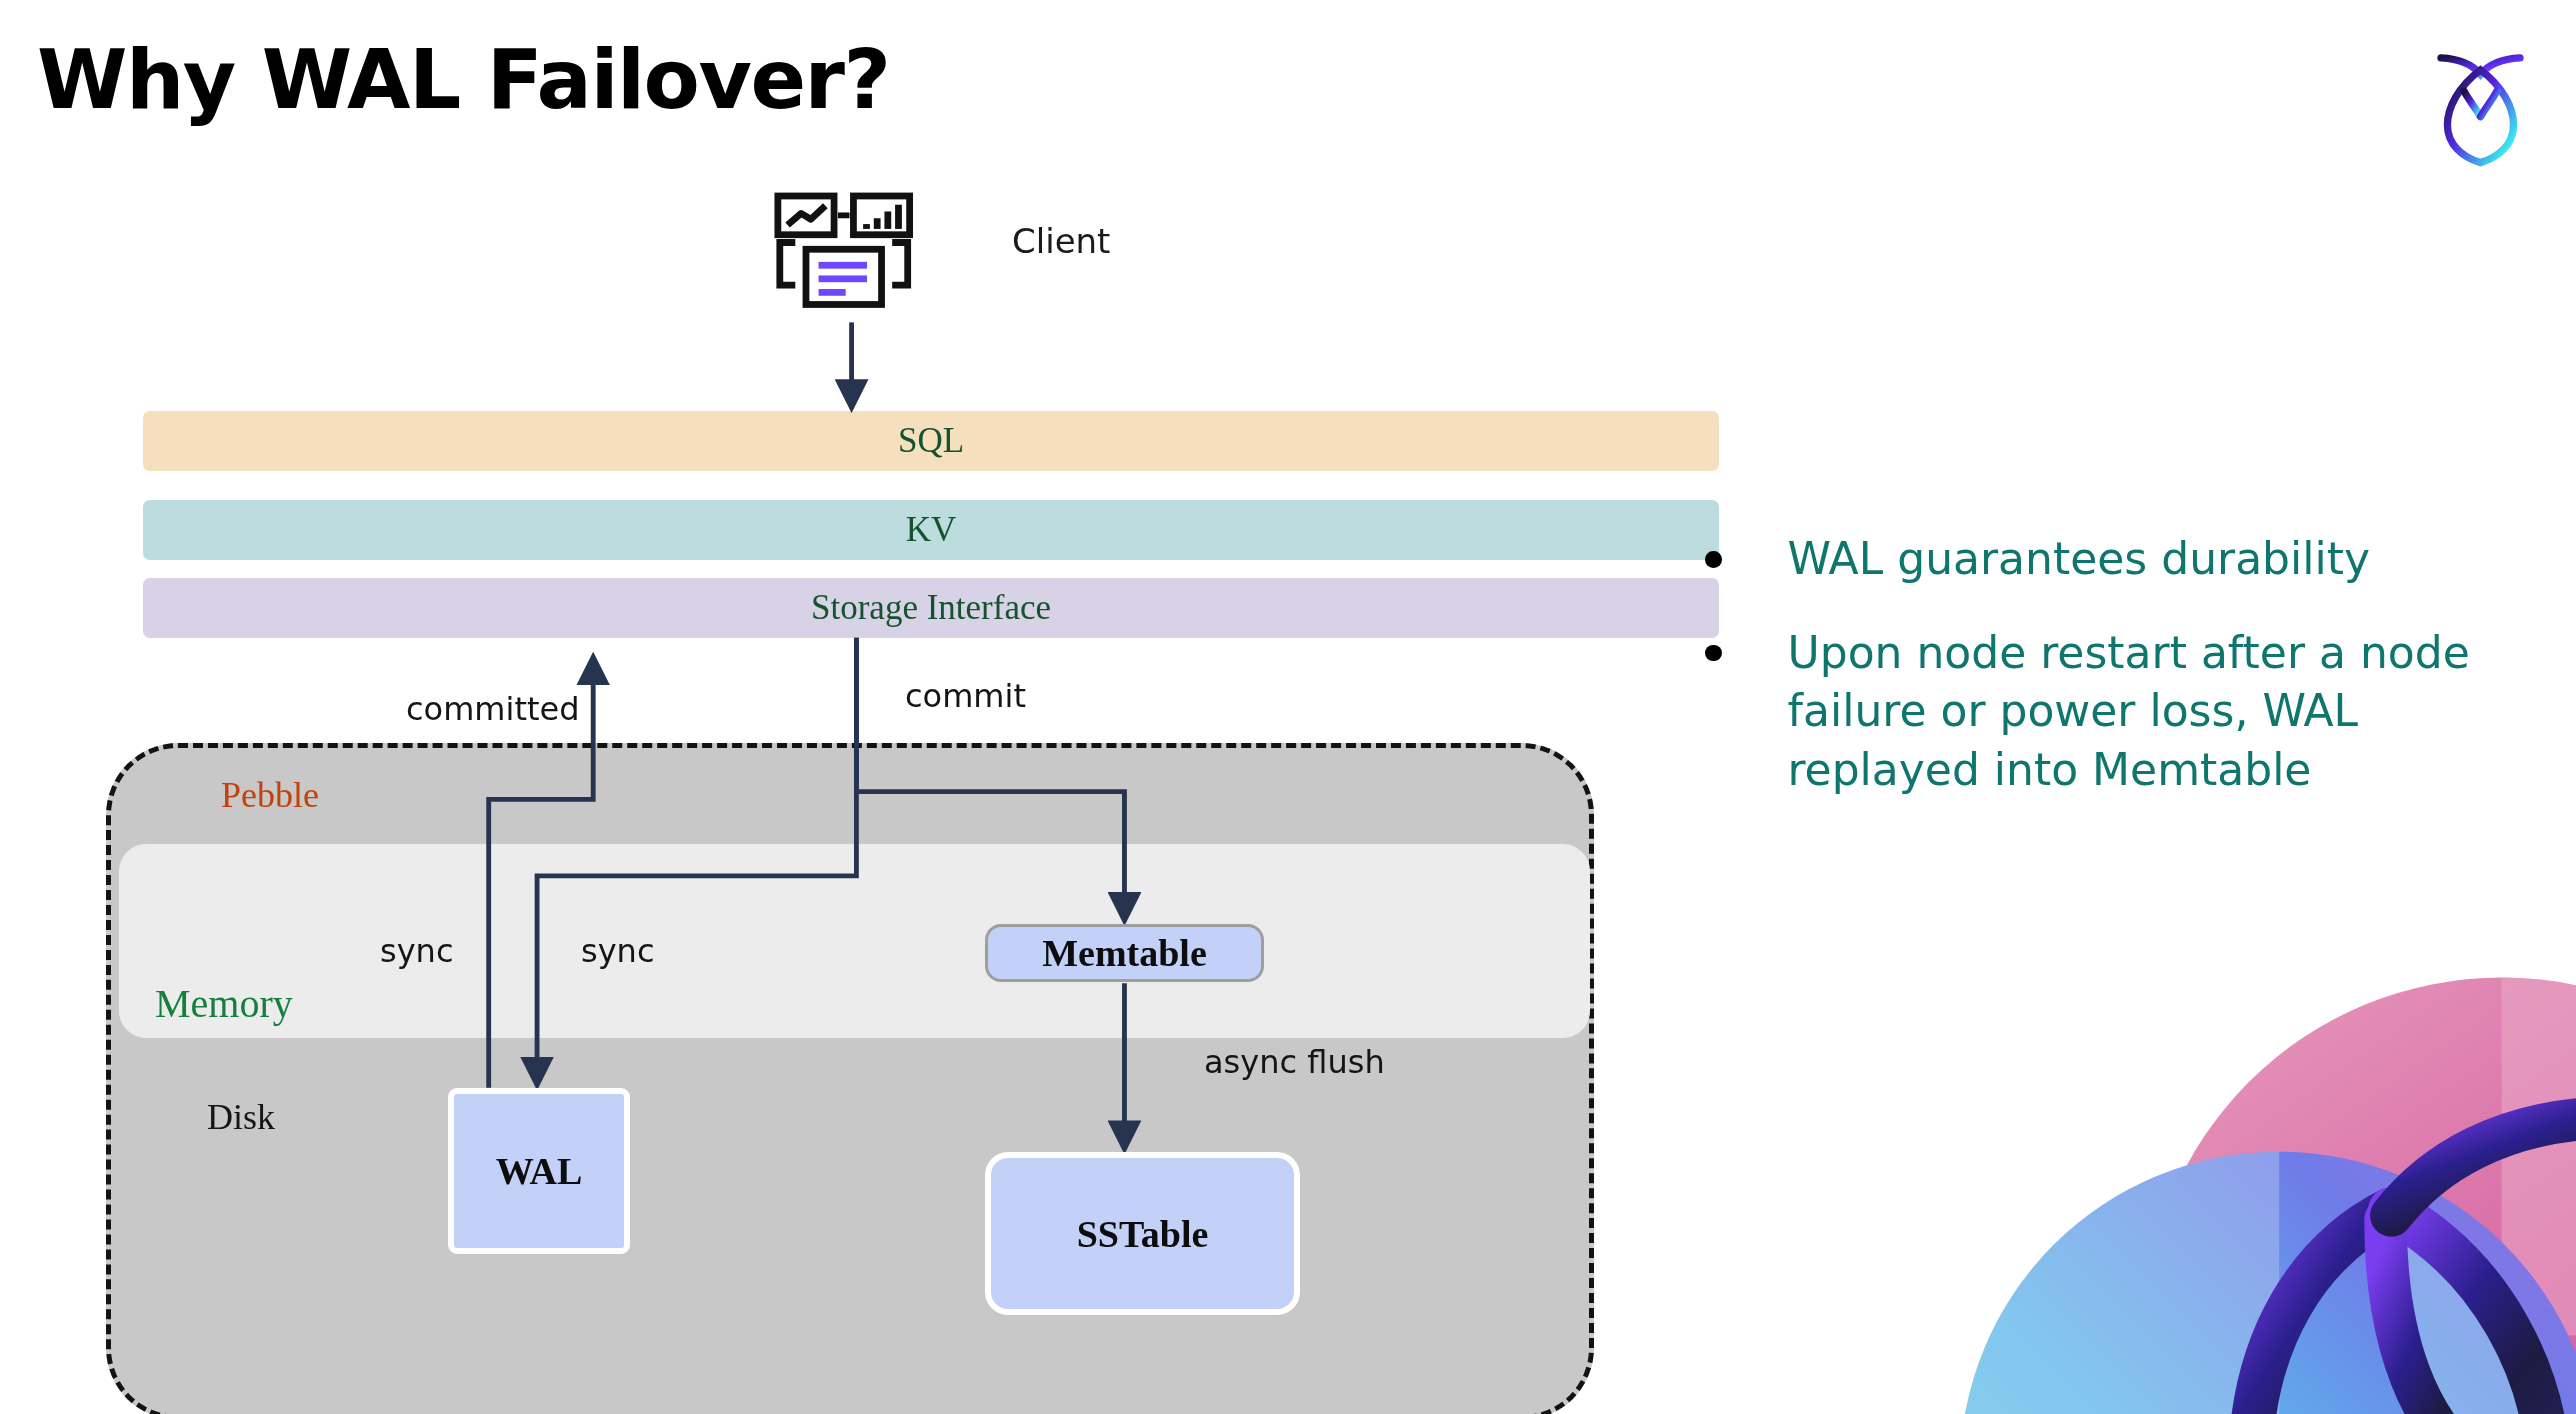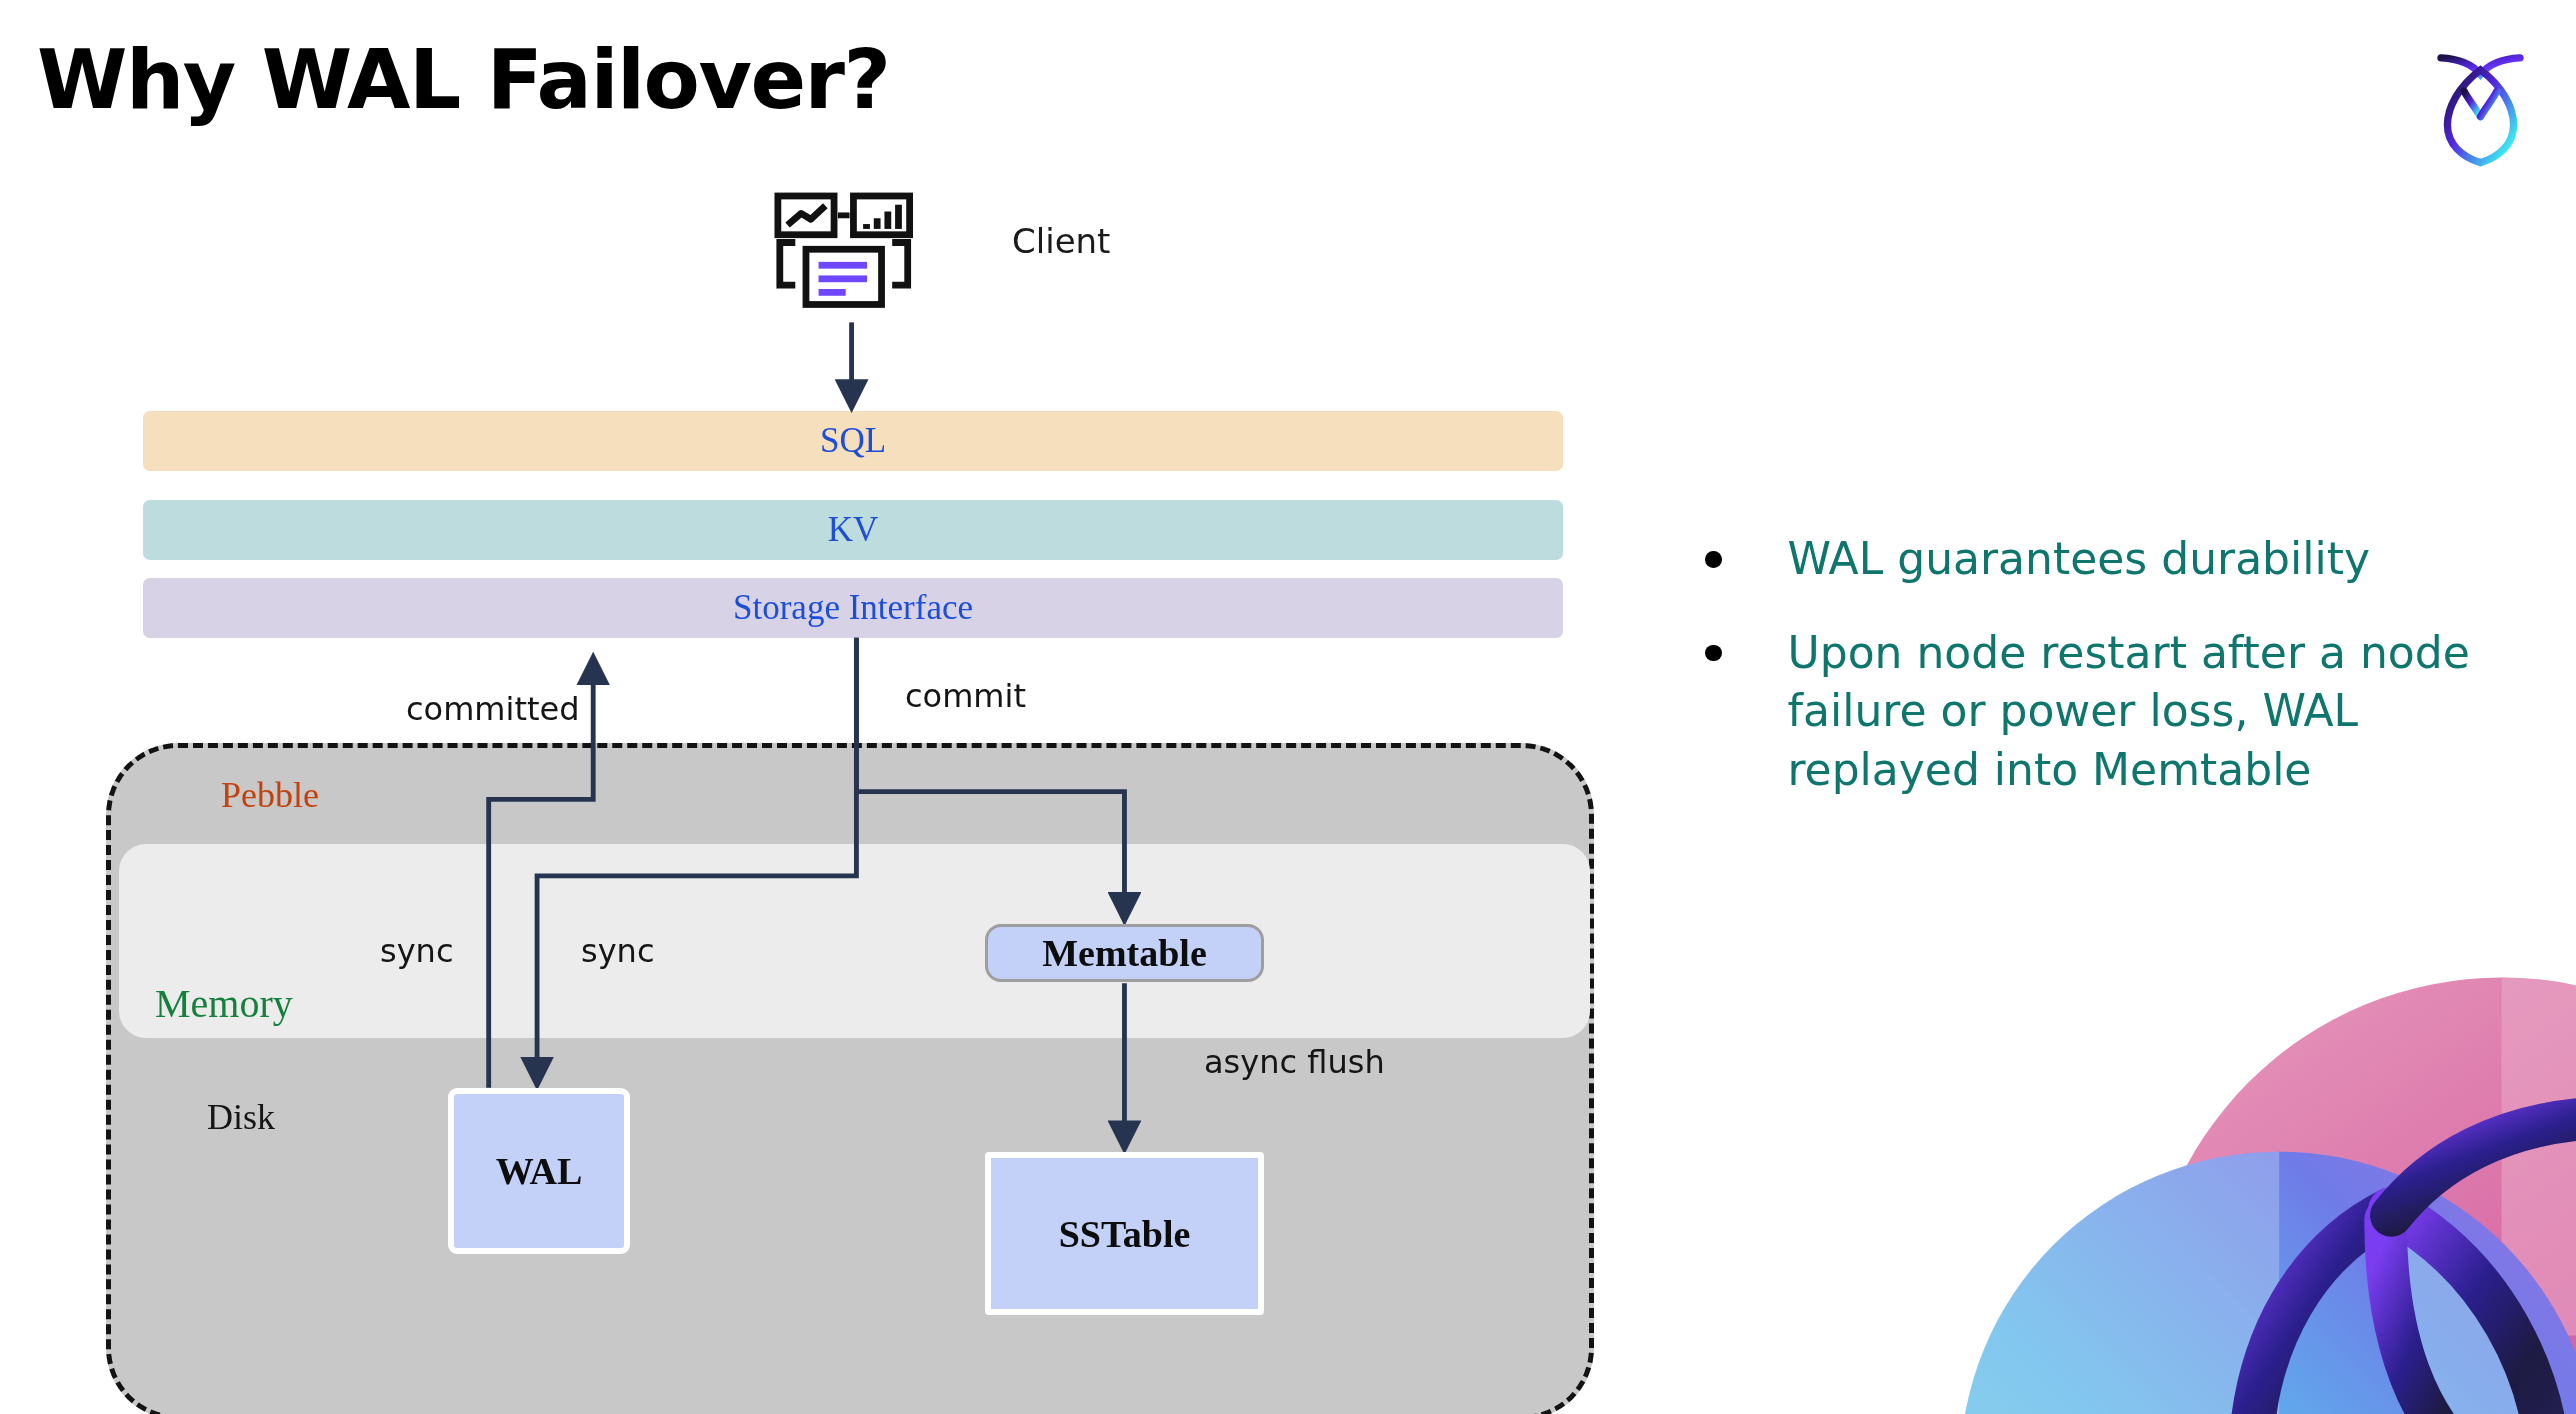--- a/index.html
+++ b/index.html
@@ -63,29 +63,29 @@
     top: 221px;
     font-size: 34px;
     color: #1b1b1b;
     font-family: "DejaVu Sans", sans-serif;
   }
 
   
   .layer-bar {
     position: absolute;
     left: 143px;
-    width: 1420px;
+    width: 1576px;
     height: 60px;
     border-radius: 6.8px;
     display: flex;
     align-items: center;
     justify-content: center;
     font-family: "Liberation Serif", serif;
     font-size: 35px;
-    color: #1d4ed8;
+    color: #14532d;
     box-sizing: border-box;
   }
   #layer-sql  { top: 411px; background: #f5dfbd; }
   #layer-kv   { top: 500px; background: #bcdcdd; }
   #layer-si   { top: 578px; background: #d7d2e6; }
 
   
   #pebble-container {
     position: absolute;
     left: 106px;
@@ -154,23 +154,23 @@
     border-radius: 16px;
   }
   #node-wal {
     left: 448px; top: 1088px;
     width: 182px; height: 166px;
     border: 6.8px solid #ffffff;
     border-radius: 9px;
   }
   #node-sstable {
     left: 985px; top: 1152px;
-    width: 279px; height: 163px;
+    width: 315px; height: 163px;
     border: 6.8px solid #ffffff;
-    border-radius: 4px;
+    border-radius: 23px;
     text-align: center;
   }
 
   
   #connectors {
     position: absolute;
     left: 0; top: 0;
     width: 2576px; height: 1415px;
     pointer-events: none;
   }

